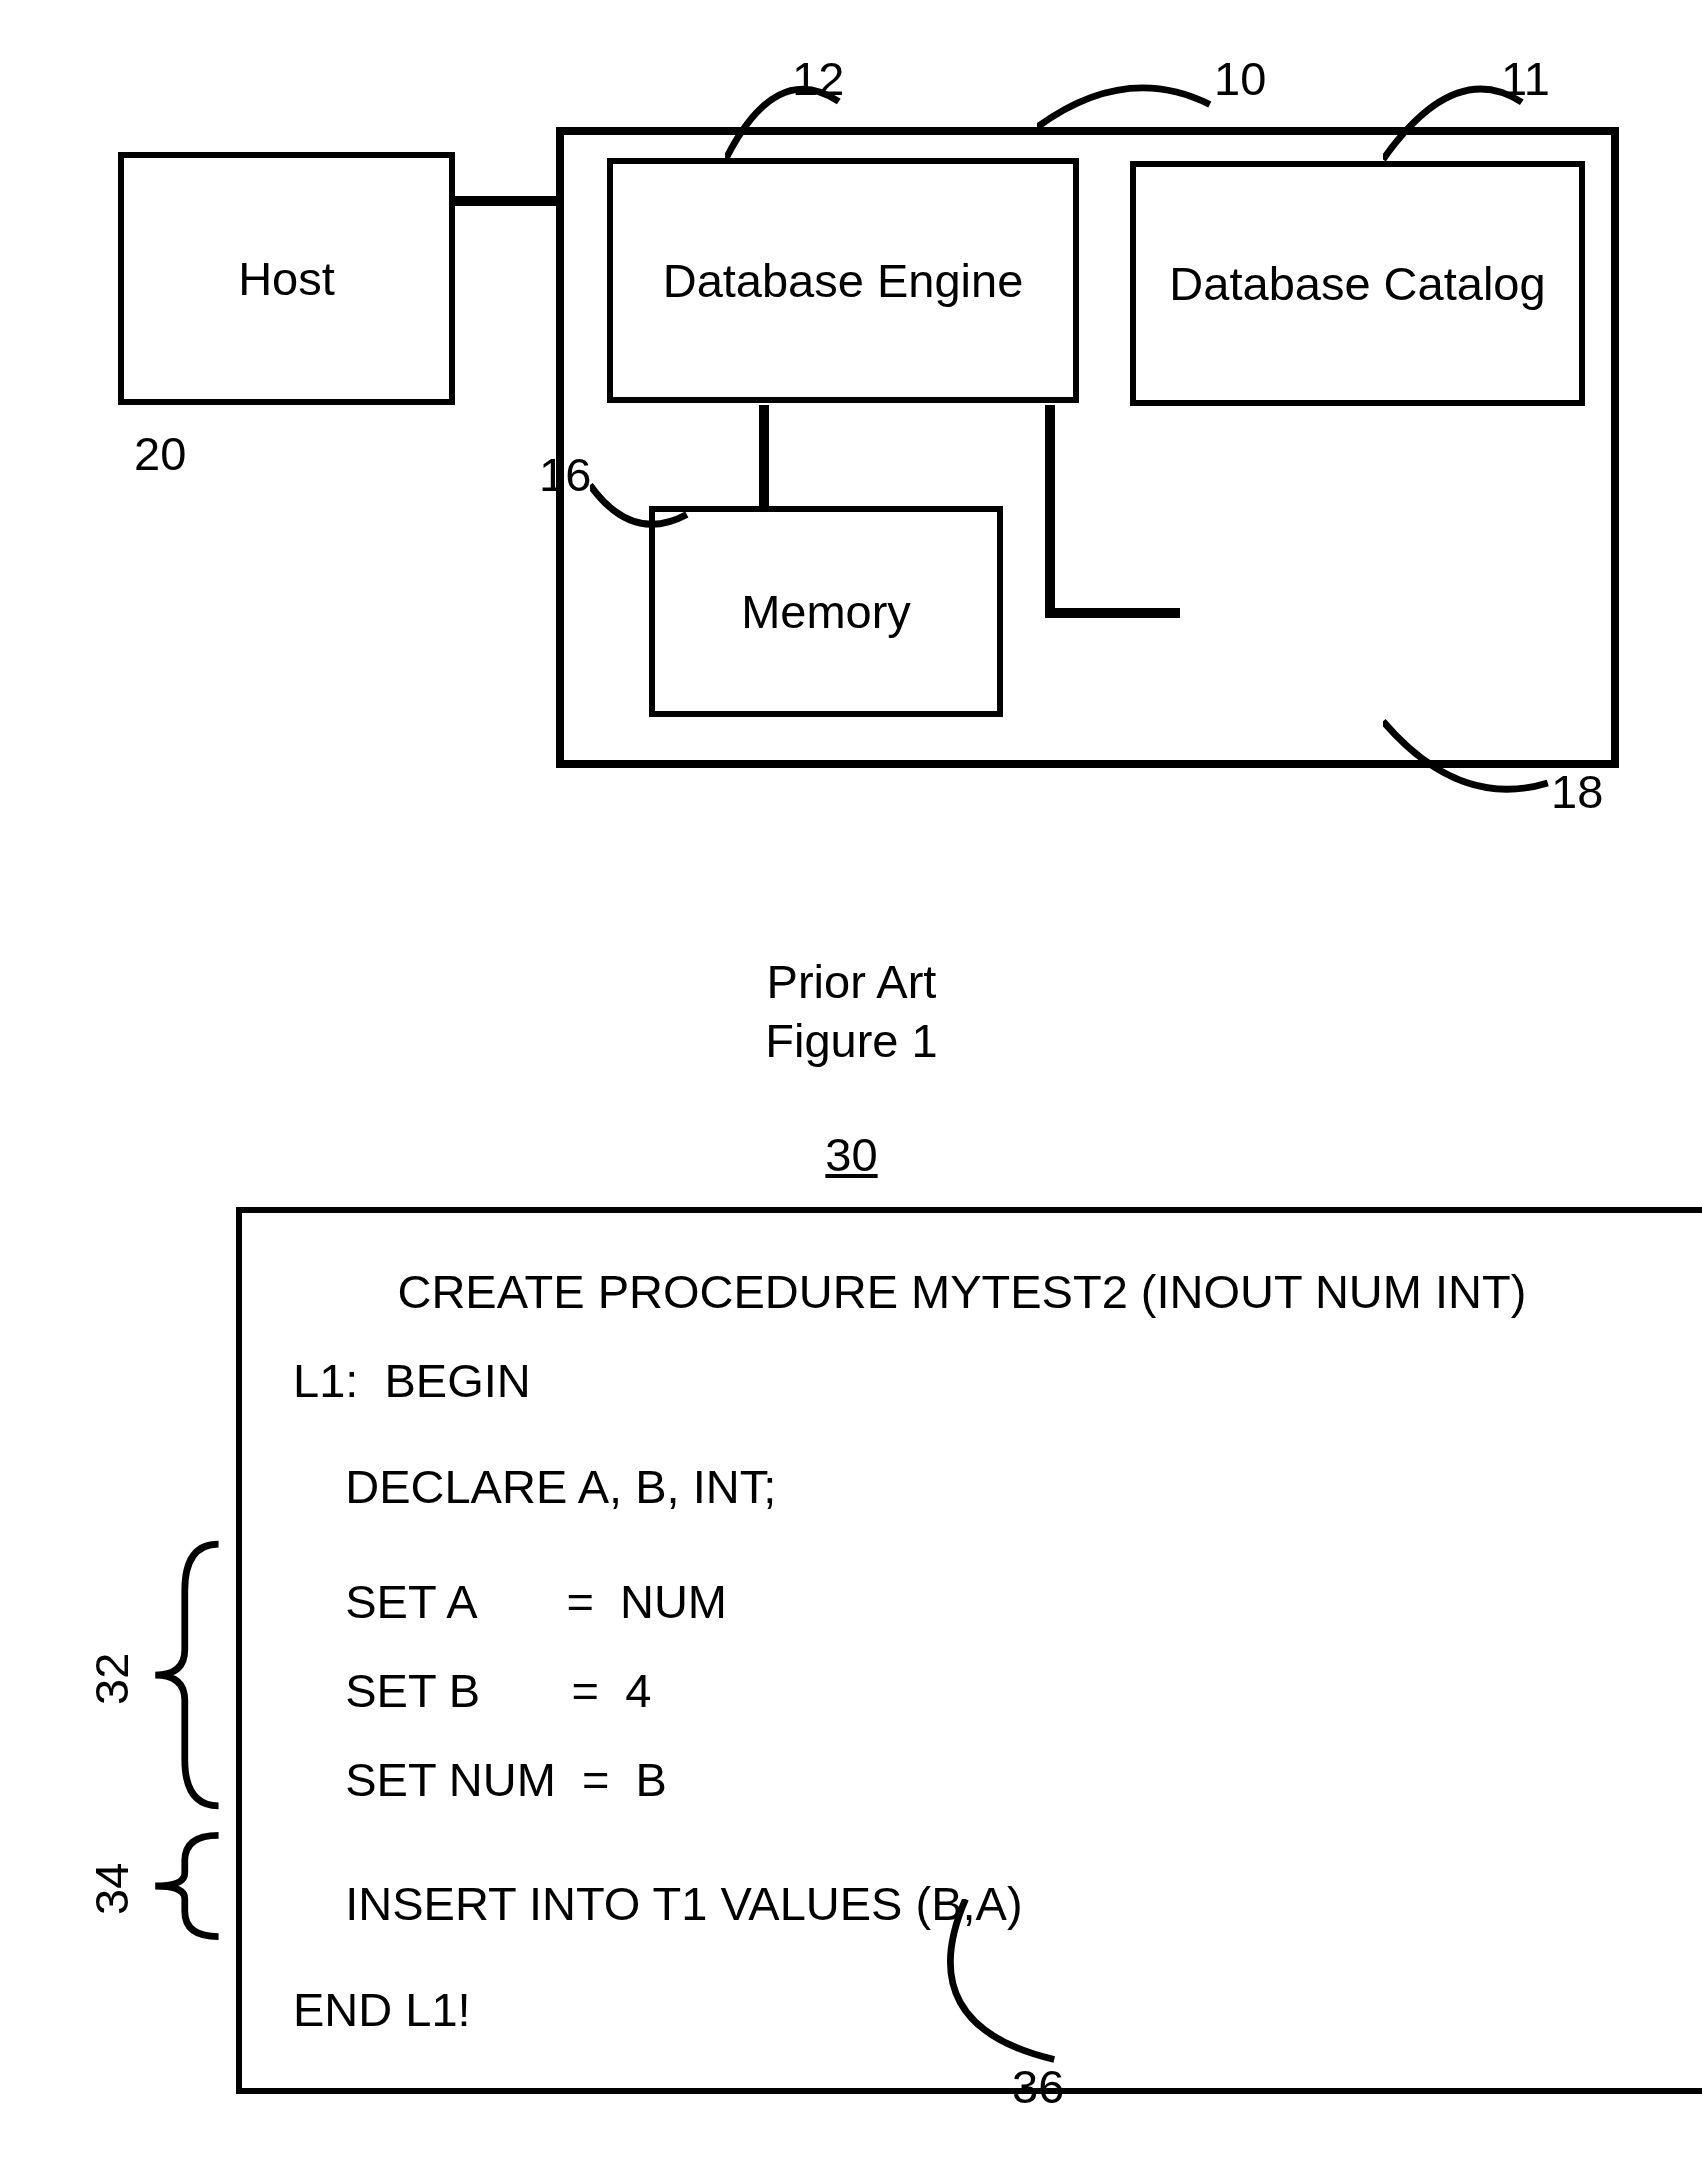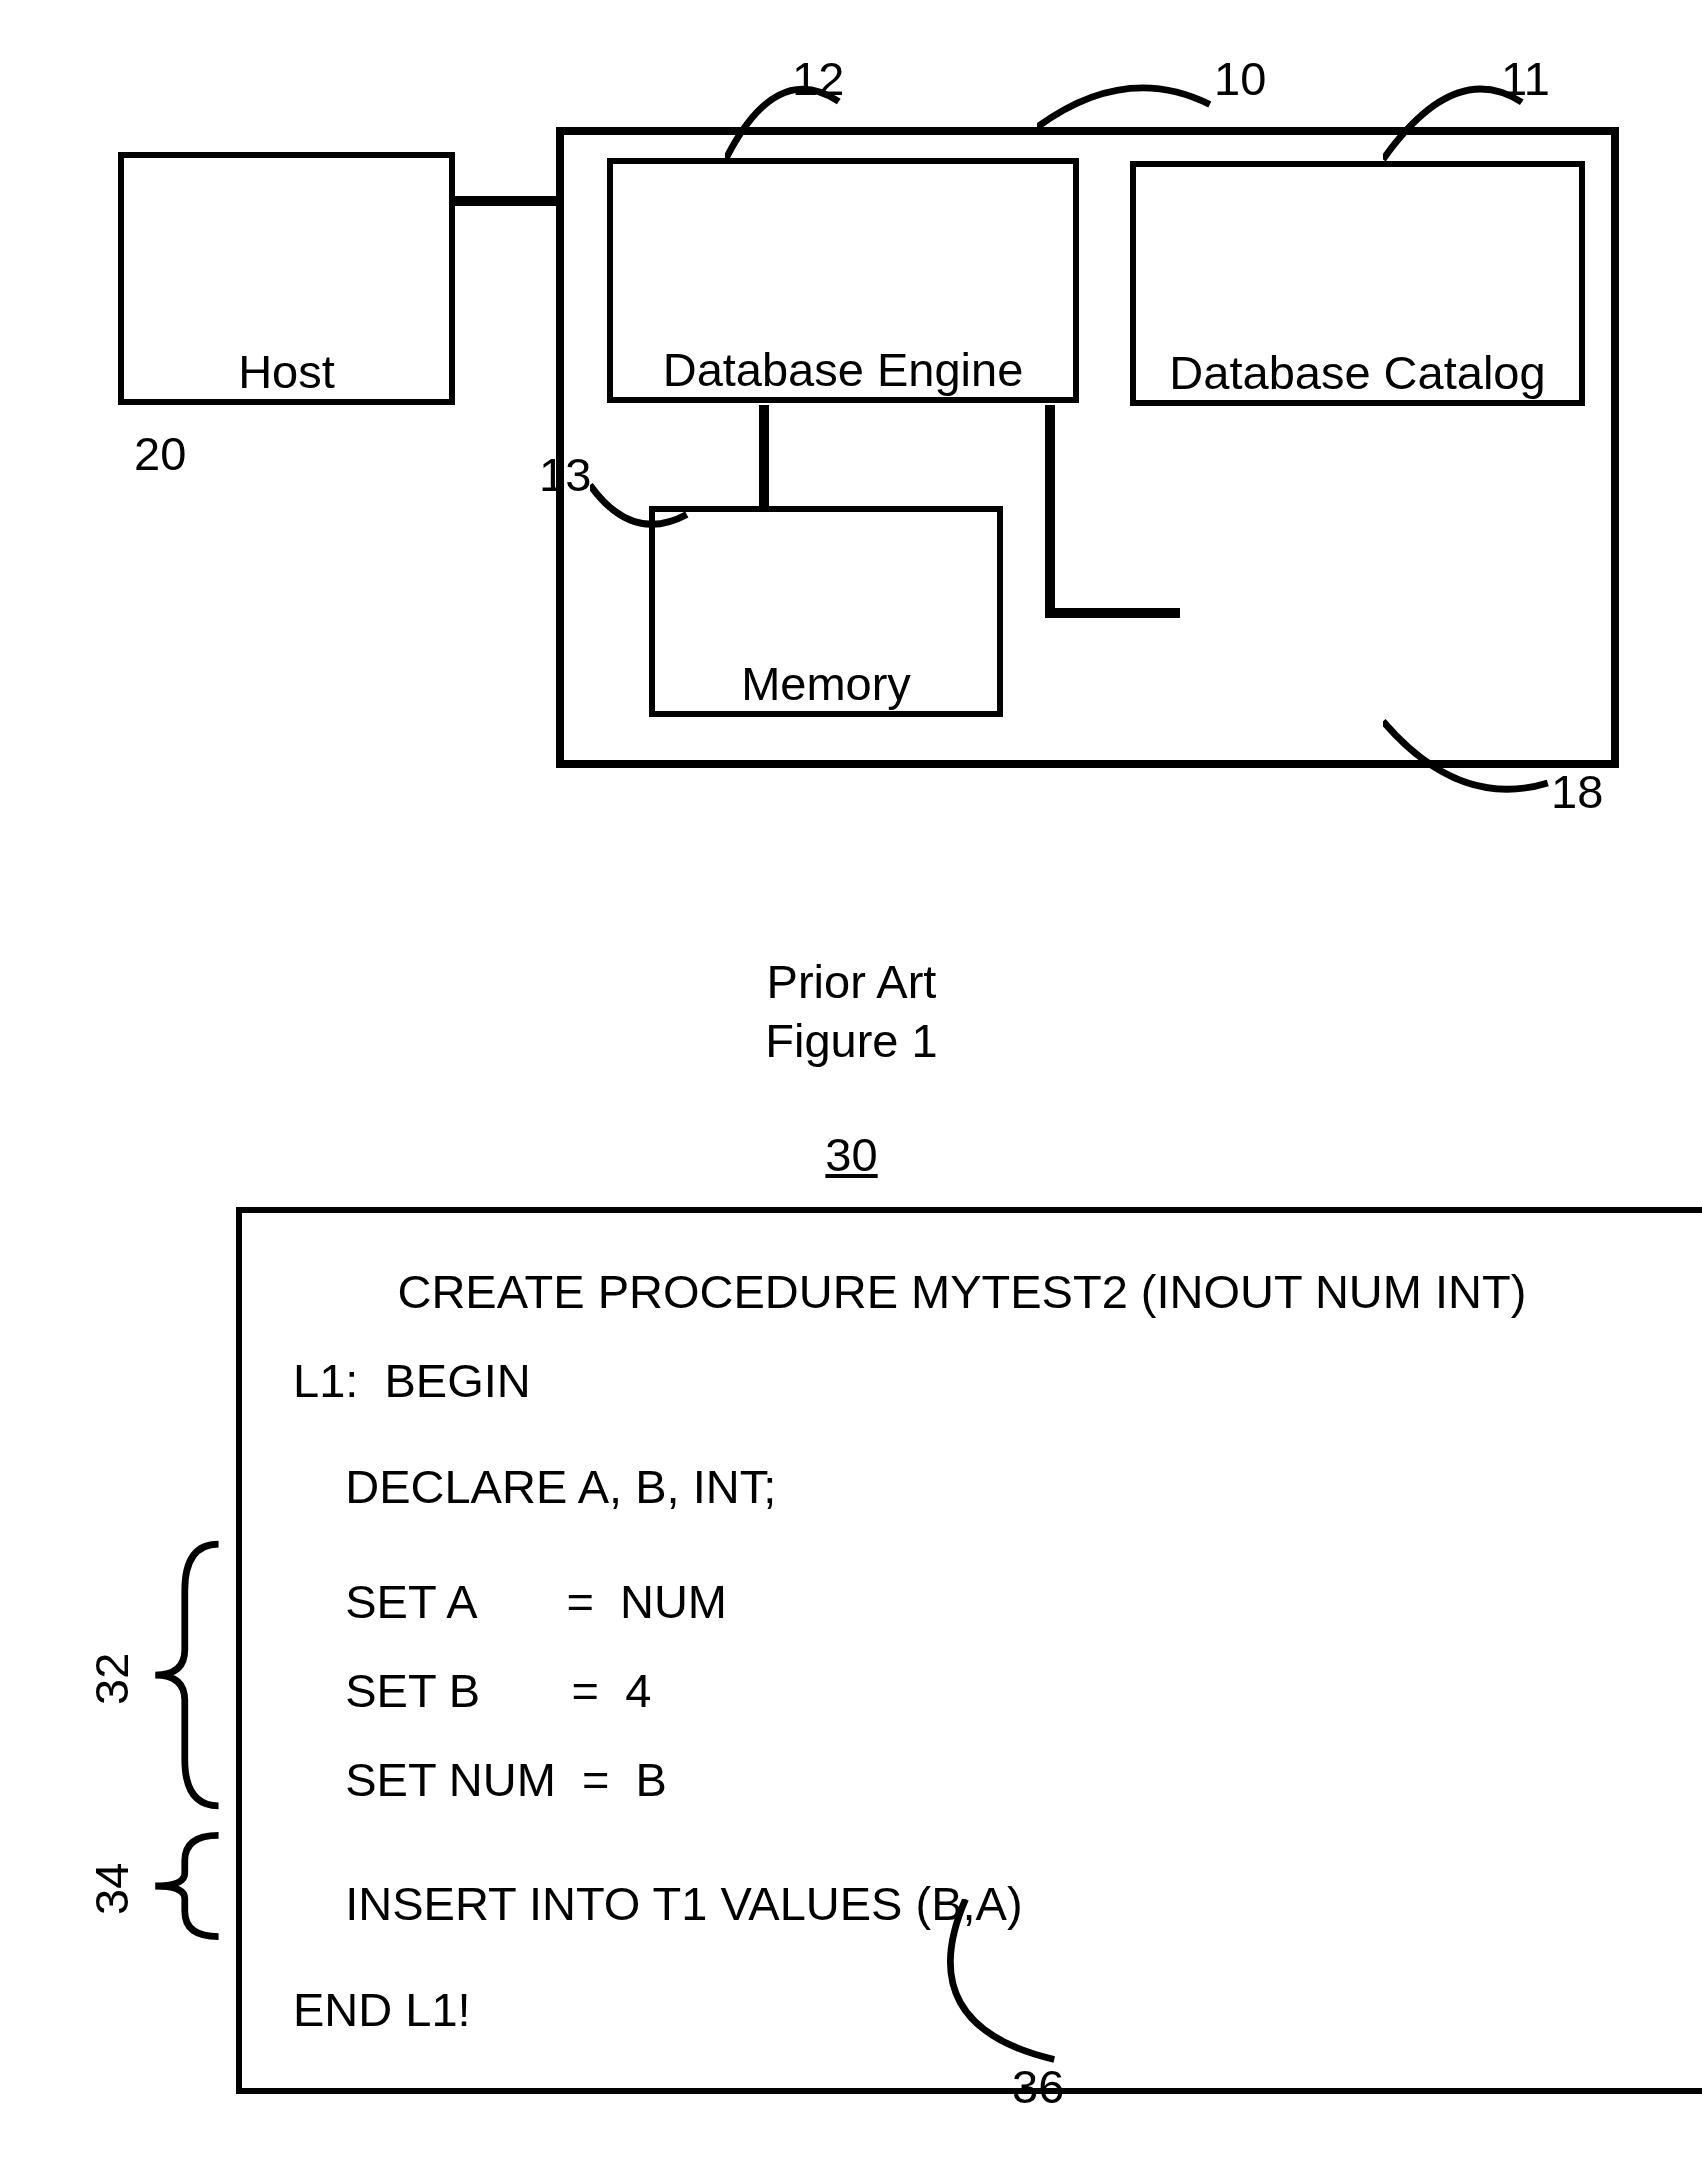--- a/index.html
+++ b/index.html
@@ -13,21 +13,21 @@
   .fig1 {
     position: relative;
     width: 100%;
     height: 894px;
   }
   .box {
     position: absolute;
     border: 6.7px solid #000;
     background: #fff;
     display: flex;
-    align-items: flex-end;
+    align-items: center;
     justify-content: center;
     font-size: 47px;
   }
   .thin-box {
     position: absolute;
     border: 8.4px solid #000;
     background: #fff;
   }
   .conn {
     position: absolute;
@@ -122,21 +122,21 @@
     <div class="lbl" style="left:725px; top:0px;">12</div>
     <svg class="lead" style="left:658px; top:25px;" width="118" height="89" viewBox="0 0 140 105">
       <path d="M0 100 Q 60 -20 135 30" stroke="#000" stroke-width="8" fill="none"></path>
     </svg>
 
     <div class="lbl" style="left:1434px; top:0px;">11</div>
     <svg class="lead" style="left:1316px; top:23.6px;" width="143" height="89" viewBox="0 0 170 105">
       <path d="M0 100 Q 85 -20 165 32" stroke="#000" stroke-width="8" fill="none"></path>
     </svg>
 
-    <div class="lbl" style="left:472px; top:396px;">13</div>
+    <div class="lbl" style="left:472px; top:396px;">16</div>
     <svg class="lead" style="left:523px; top:417px;" width="101" height="76" viewBox="0 0 120 90">
       <path d="M0 20 Q 50 90 115 55" stroke="#000" stroke-width="8" fill="none"></path>
     </svg>
 
     <div class="lbl" style="left:1484px; top:713px;">18</div>
     <svg class="lead" style="left:1316px; top:666px;" width="169" height="93" viewBox="0 0 200 110">
       <path d="M0 5 Q 90 110 195 78" stroke="#000" stroke-width="8" fill="none"></path>
     </svg>
 
   </div>

